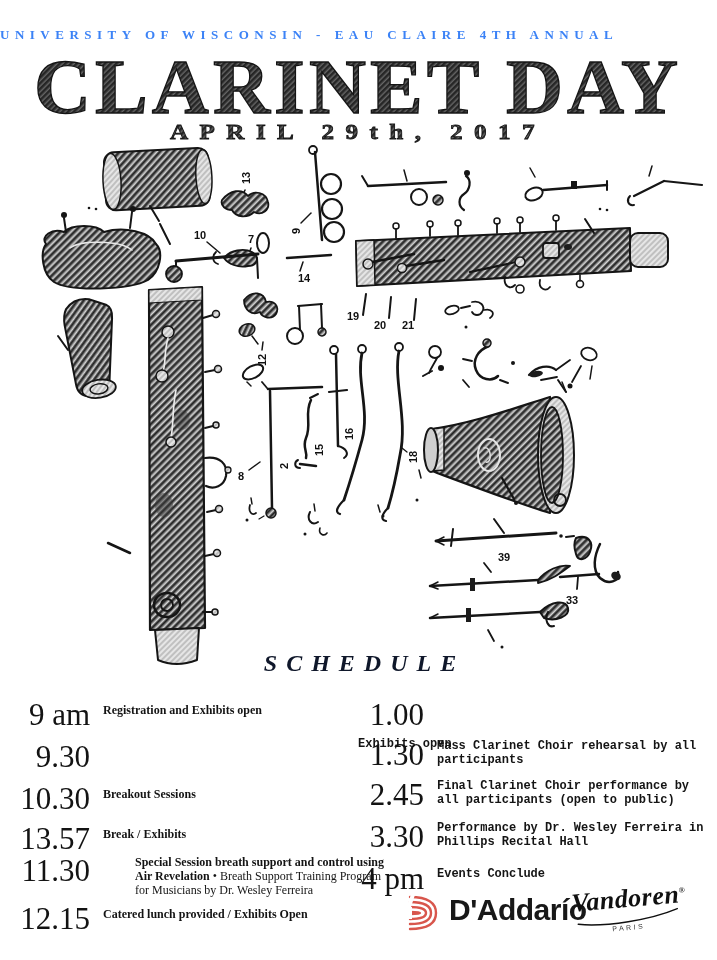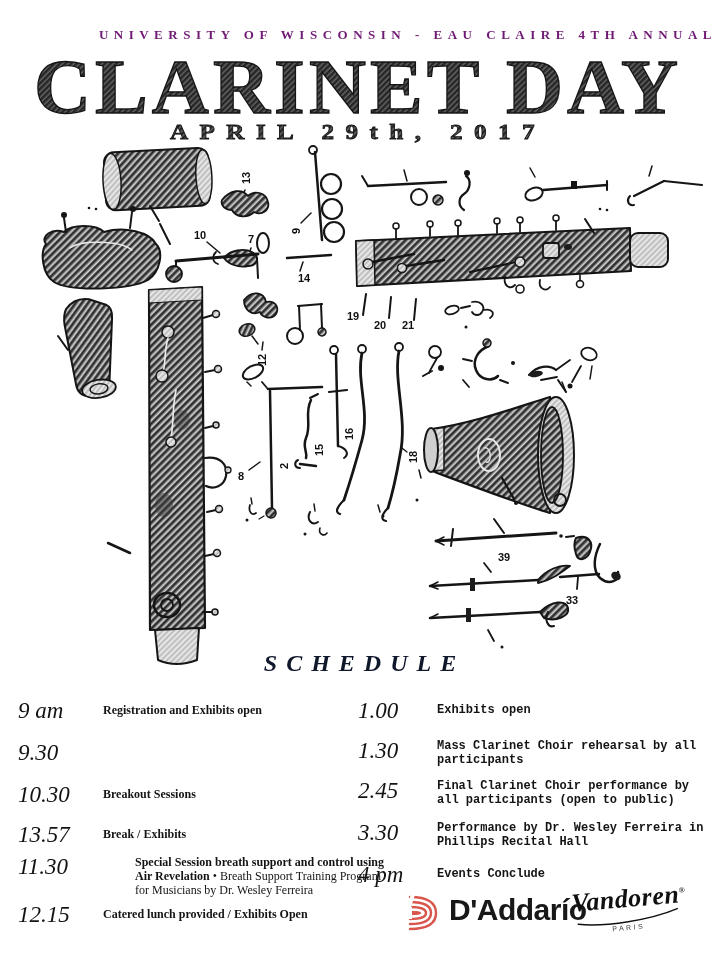--- a/index.html
+++ b/index.html
@@ -1,25 +1,25 @@
 <!DOCTYPE html>
 <html><head>
 <meta charset="utf-8">
 <style>
   html,body{margin:0;padding:0;background:#ffffff;}
   .poster{position:relative;width:717px;height:960px;margin:0 auto;background:#fff;
           font-family:"Liberation Serif", serif;color:#161616;overflow:hidden;}
-  .tagline{position:absolute;top:27px;left:0;right:0;text-align:right;
-           font-size:13px;font-weight:600;letter-spacing:5.5px;color:#701a75;white-space:nowrap;}
+  .tagline{position:absolute;top:27px;left:0;right:0;text-align:left;
+           font-size:13px;font-weight:600;letter-spacing:5.5px;color:#3b82f6;white-space:nowrap;}
   svg.art{position:absolute;left:0;top:0;}
   .pn{font:bold 11px "Liberation Sans", sans-serif;fill:#111;}
   .schedule-heading{position:absolute;top:650px;left:0;right:0;text-align:center;
            font-style:italic;font-weight:bold;font-size:24px;letter-spacing:9px;color:#0f172a;margin-left:12px;}
   .row{position:absolute;display:flex;align-items:flex-start;}
-  .row .time{font-style:italic;font-size:23px;color:#131313;text-align:left;flex:none;line-height:1.1;}
+  .row .time{font-size:31px;color:#131313;text-align:right;flex:none;line-height:1.1;}
   .col-left .time{width:72px;margin-right:13px;}
   .col-right .time{width:66px;margin-right:13px;}
   .row .desc{font-weight:bold;font-size:12px;line-height:1.16;color:#141414;padding-top:6px;}
   .col-left .desc{width:262px;}
   .col-right .desc{width:280px;font-family:Liberation Mono, monospace;}
   .row.tall .desc{padding-top:2px;}
   .desc .reg{font-weight:normal;}
   .daddario{position:absolute;left:402px;top:893px;display:flex;gap:9px;}
   .daddario .wordmark{font-family:"Liberation Sans", sans-serif;font-weight:bold;
            font-size:30px;letter-spacing:-0.5px;color:#181818;}
@@ -388,21 +388,21 @@
       <div class="time">11.30</div>
       <div class="desc"><span>Special Session breath support and control using Air Revelation</span> <span class="reg">• Breath Support Training Program for Musicians by Dr. Wesley Ferreira</span></div>
     </div>
     <div class="row col-left" style="left:18px;top:902px;">
       <div class="time">12.15</div>
       <div class="desc"><span>Catered lunch provided / Exhibits Open</span></div>
     </div>
   </div>
 
   <div>
-    <div class="row col-right" style="left:358px;top:698px;">
+    <div class="row col-right" style="left:358px;top:698px;flex-direction:column;">
       <div class="time">1.00</div>
       <div class="desc"><span>Exhibits open</span></div>
     </div>
     <div class="row col-right tall" style="left:358px;top:738px;">
       <div class="time">1.30</div>
       <div class="desc"><span>Mass Clarinet Choir rehearsal by all participants</span></div>
     </div>
     <div class="row col-right tall" style="left:358px;top:778px;">
       <div class="time">2.45</div>
       <div class="desc"><span>Final Clarinet Choir performance by all participants (open to public)</span></div>

